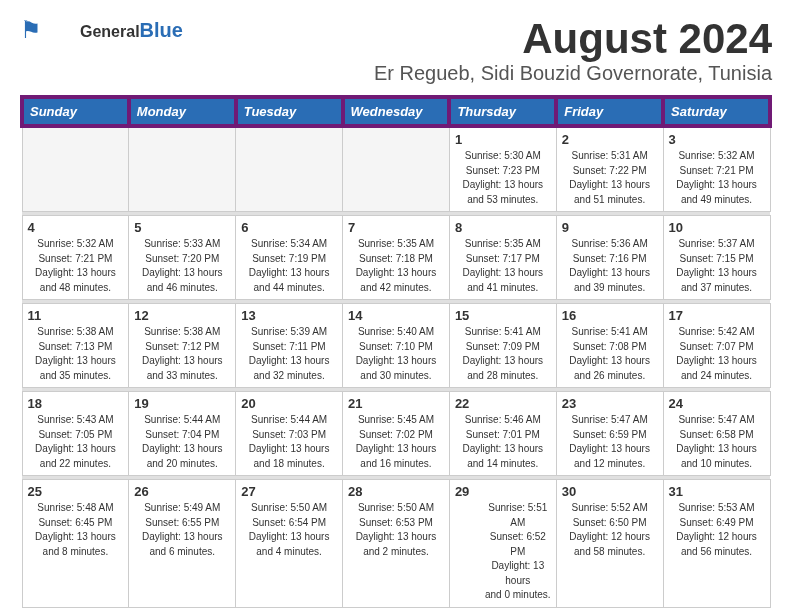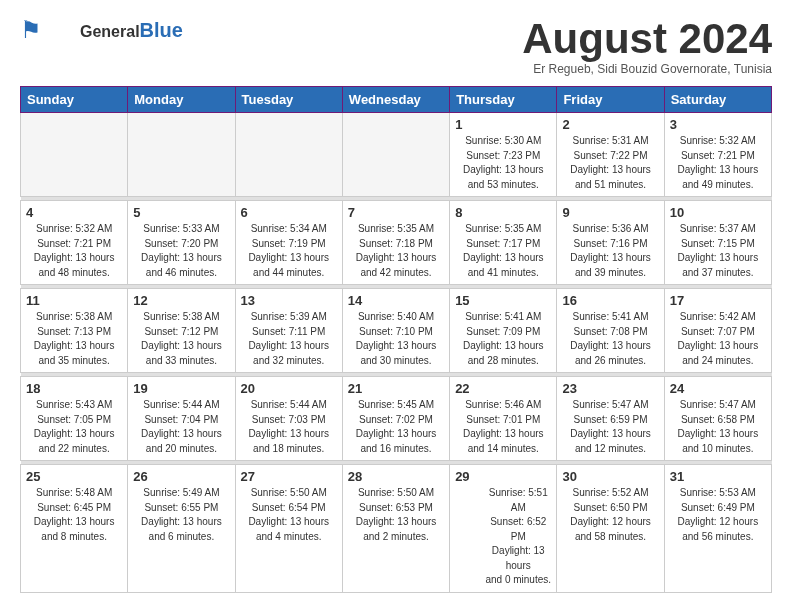--- a/index.html
+++ b/index.html
@@ -3,23 +3,23 @@
   <meta charset="utf-8">
   <style>
     * { box-sizing: border-box; margin: 0; padding: 0; }
     body { font-family: Arial, sans-serif; background: #fff; width: 792px; min-height: 612px; }
     .page { padding: 16px 20px; }
     .header { display: flex; align-items: flex-start; justify-content: space-between; margin-bottom: 10px; }
     .logo-wrapper { display: flex; align-items: center; gap: 4px; }
     .logo-bird { width: 32px; height: 28px; }
     .title-section { text-align: right; }
     .month-title { font-size: 42px; font-weight: bold; color: #333; line-height: 1.1; }
-    .subtitle { font-size: 12px; color: #555; }
+    .subtitle { font-size: 20px; color: #555; }
     .calendar { width: 100%; border-collapse: collapse; table-layout: fixed; }
-    .calendar th { background: #2a6db5; color: #fff; text-align: left; padding: 5px 6px; font-size: 13px; border: 1px solid #701a75; }
+    .calendar th { background: #2a6db5; color: #fff; text-align: left; padding: 5px 6px; font-size: 13px; border: 4px solid #701a75; font-style: italic; }
     .calendar td { vertical-align: top; padding: 4px 5px; font-size: 10.5px; color: #333; border: 1px solid #ccc; height: 80px; background: #fff; }
     .calendar td.empty { background: #f5f5f5; }
     .day-num { font-size: 13px; font-weight: bold; color: #333; display: block; margin-bottom: 2px; }
     .day-info { font-size: 10px; color: #333; line-height: 1.45; text-align: center; }
     .row-divider { background: #e8e8e8; height: 4px; }
   </style>
 </head>
 <body>
 
 <div class="page">

